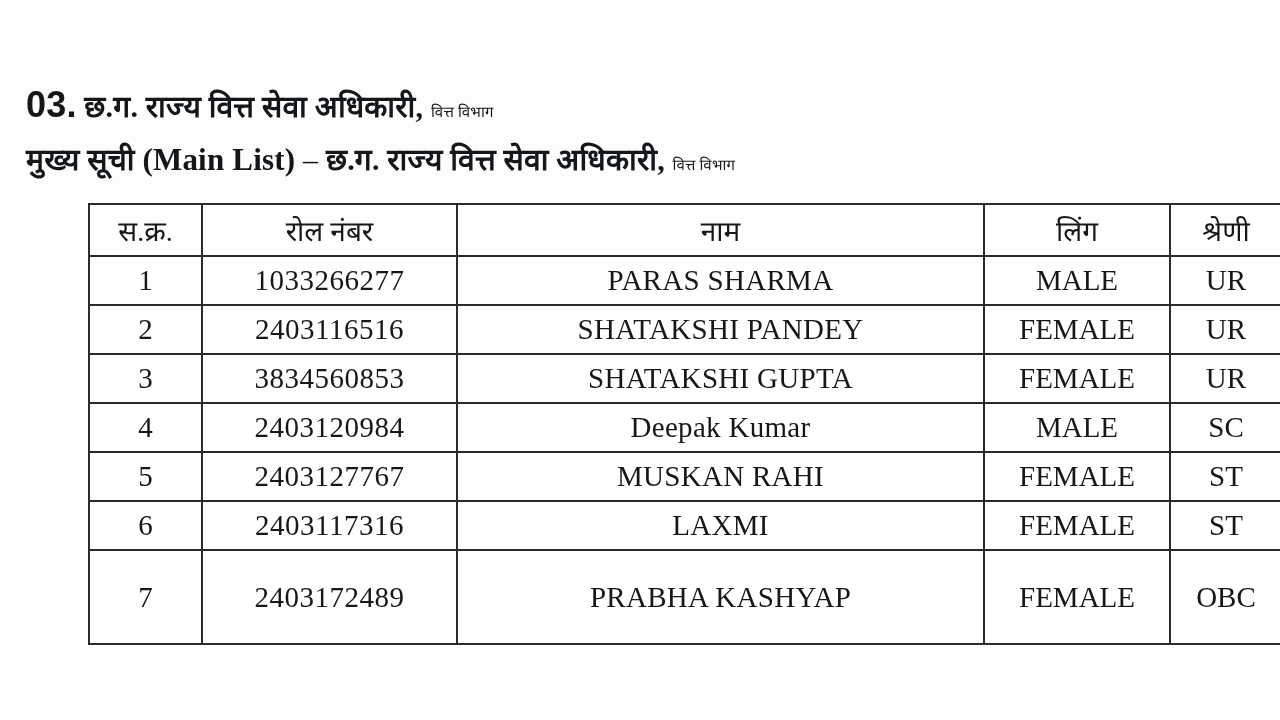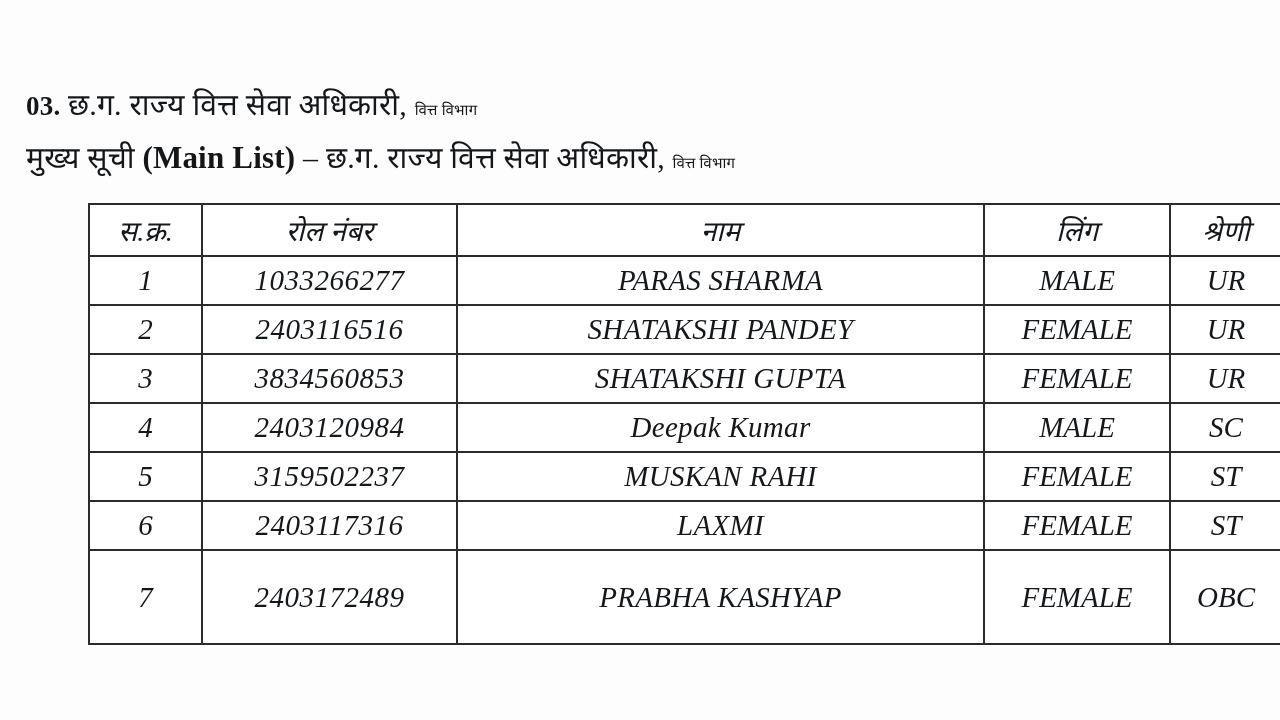--- a/index.html
+++ b/index.html
@@ -41,41 +41,40 @@
   }
   .heading-line-2 {
     font-size: 30px;
     line-height: 40px;
     margin-top: 9px;
     letter-spacing: 0.2px;
   }
 
   .num-prefix {
     font-weight: 700;
-    font-family: Liberation Serif, serif;
-    font-size: 27px;
+    font-family: Liberation Sans, sans-serif;
+    font-size: 36px;
   }
   .dev-bold {
-    font-weight: 400;
+    font-weight: 700;
   }
   .dev-small {
     font-size: 15px;
   }
   .main-list-en {
     font-family: "Liberation Serif", serif;
     font-weight: 700;
     font-size: 31px;
   }
 
   .table-wrap {
     position: absolute;
     left: 88px;
     top: 203px;
     width: 1031px;
-    font-style: italic;
   }
 
   table.results {
     border-collapse: collapse;
     table-layout: fixed;
     width: 1192px;
     background: #ffffff;
   }
 
   table.results th,
@@ -187,21 +186,21 @@
         </tr>
         <tr>
           <td>4</td>
           <td class="roll-cell">2403120984</td>
           <td class="name-cell">Deepak Kumar</td>
           <td>MALE</td>
           <td>SC</td>
         </tr>
         <tr>
           <td>5</td>
-          <td class="roll-cell">3159502237</td>
+          <td class="roll-cell">2403127767</td>
           <td class="name-cell">MUSKAN RAHI</td>
           <td>FEMALE</td>
           <td>ST</td>
         </tr>
         <tr>
           <td>6</td>
           <td class="roll-cell">2403117316</td>
           <td class="name-cell">LAXMI</td>
           <td>FEMALE</td>
           <td>ST</td>

